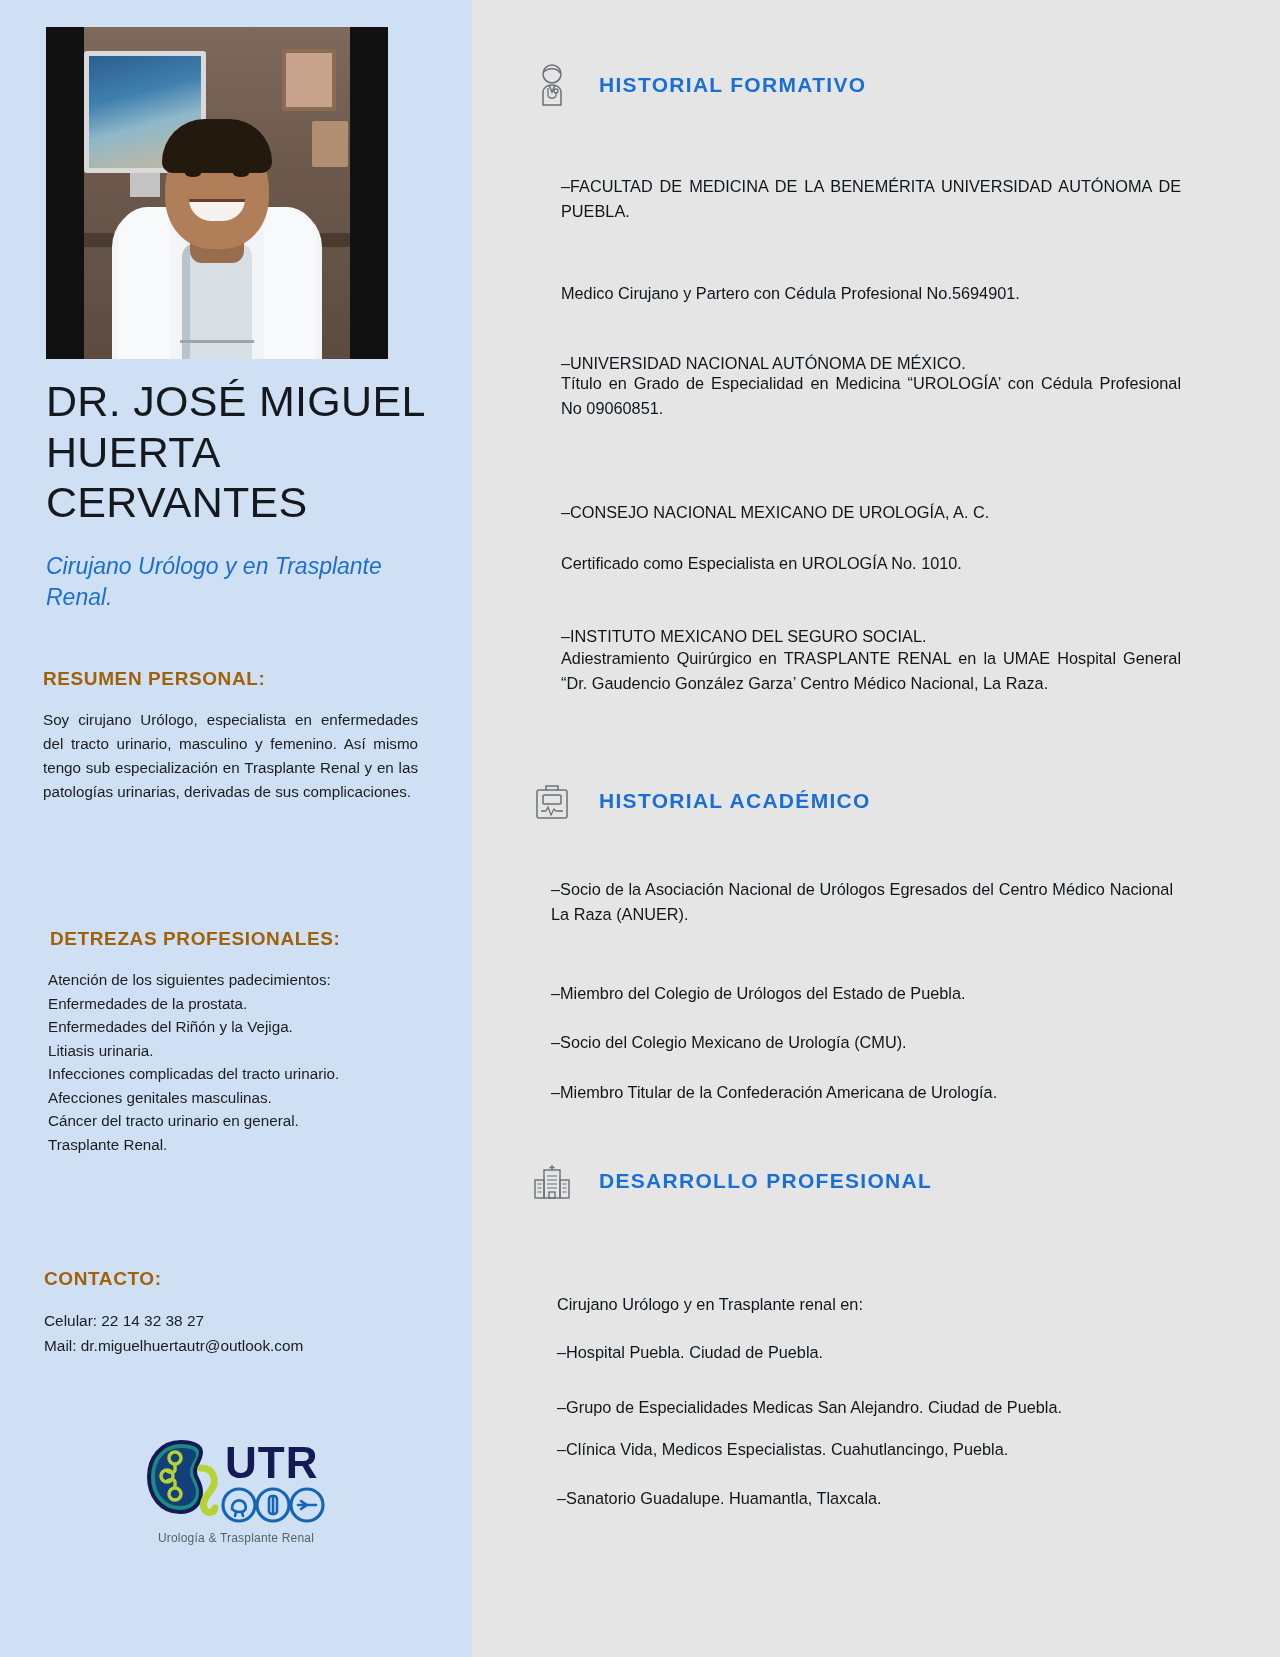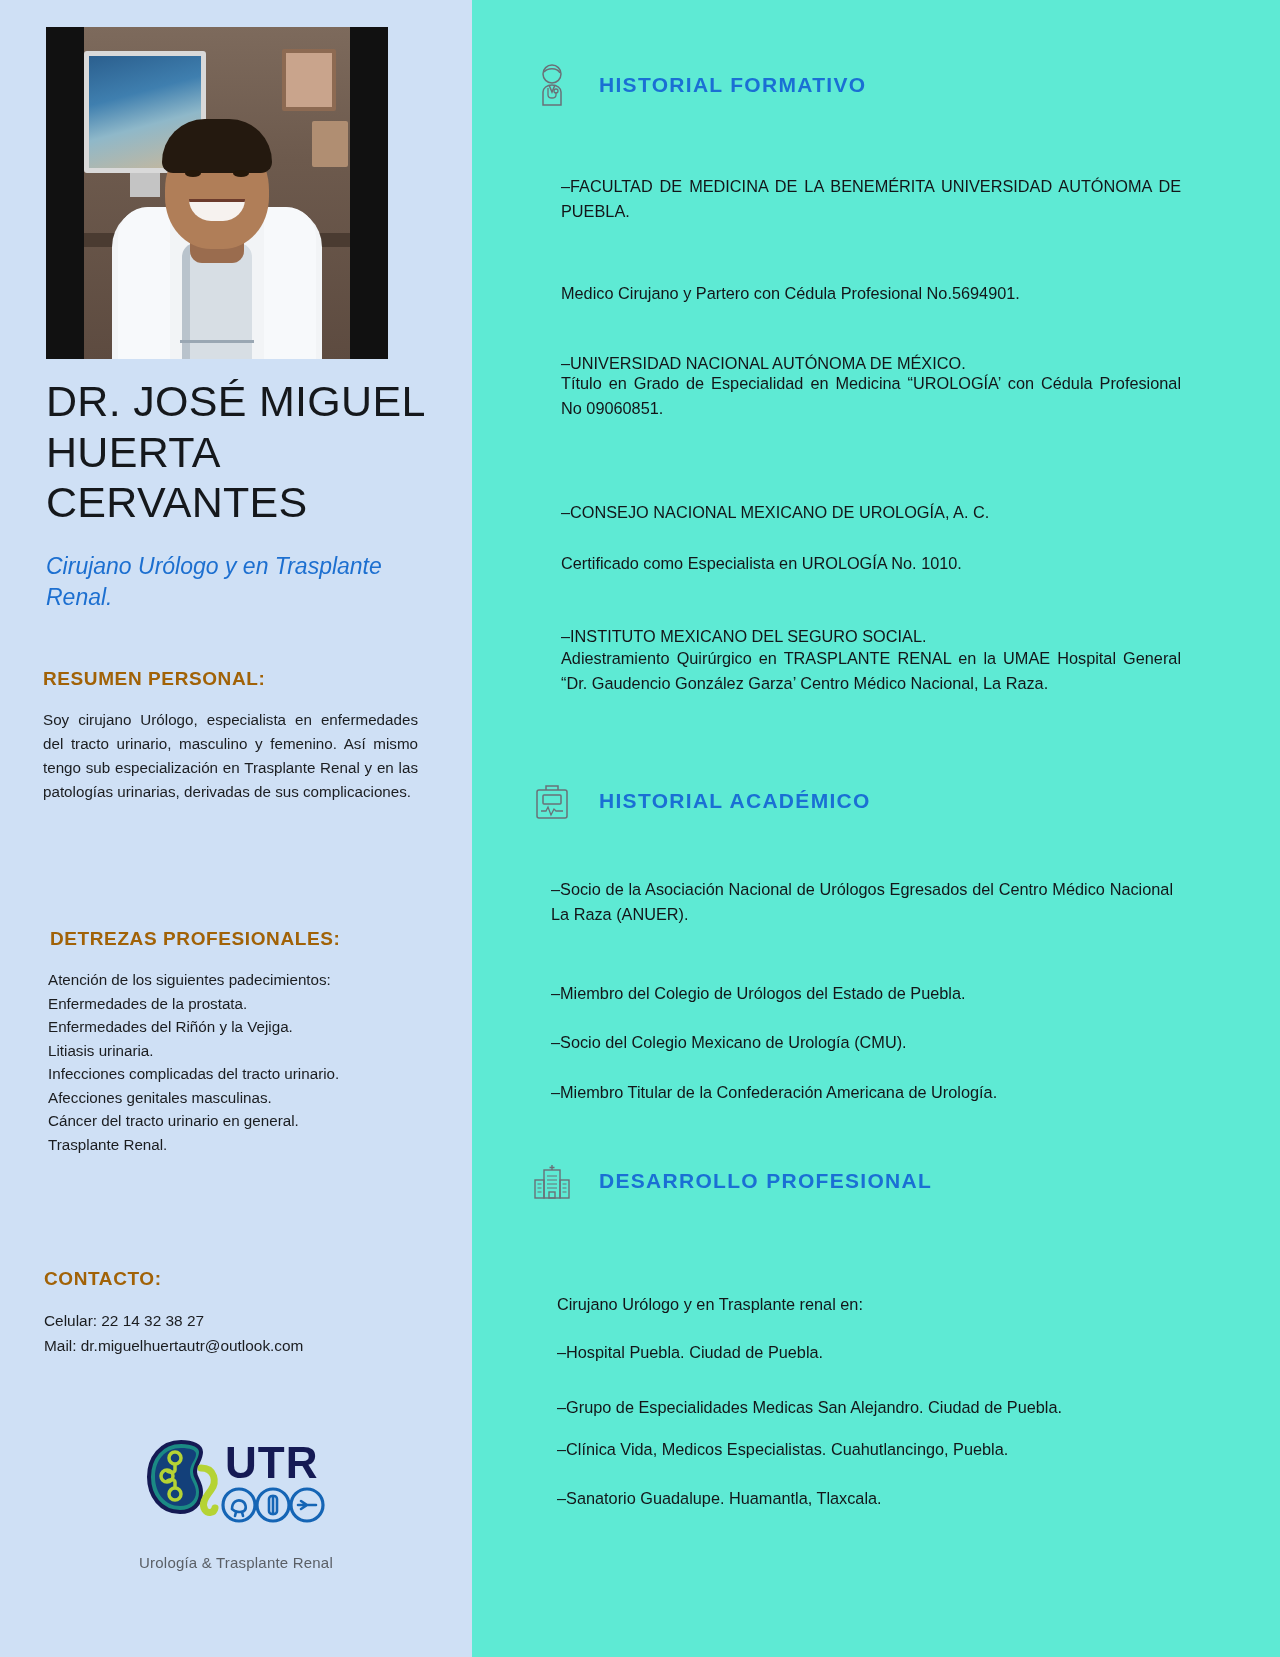--- a/index.html
+++ b/index.html
@@ -199,32 +199,32 @@
   
   .logo-wrap {
     position: absolute;
     left: 0; right: 0;
     top: 1430px;
     display: flex;
     flex-direction: column;
     align-items: center;
   }
   .logo-tagline {
-    margin-top: 24px;
-    font-size: 15px;
+    margin-top: 1px;
+    font-size: 12px;
     color: #5a5f66;
     letter-spacing: 0.2px;
     text-align: center;
   }
 
   
   .main {
     flex: 1;
     position: relative;
-    background: #5eead4;
+    background: #e5e5e5;
     padding: 0;
   }
 
   .block-head {
     display: flex;
     align-items: center;
     gap: 24px;
     position: absolute;
   }
   .block-head .icon { width: 46px; height: 46px; flex: 0 0 46px; }

